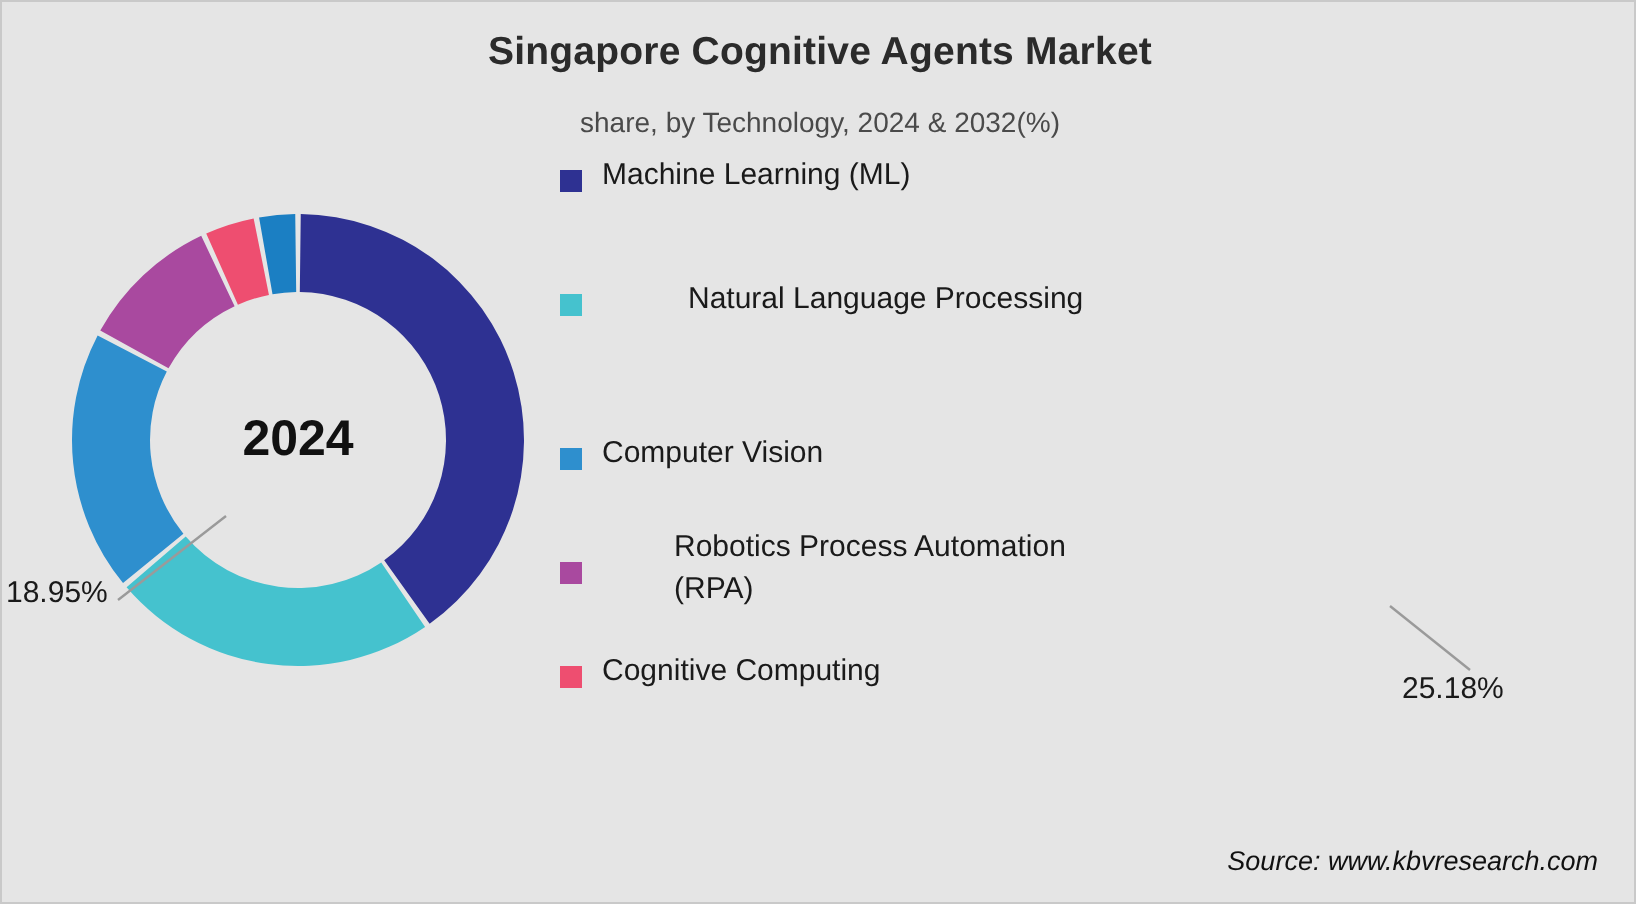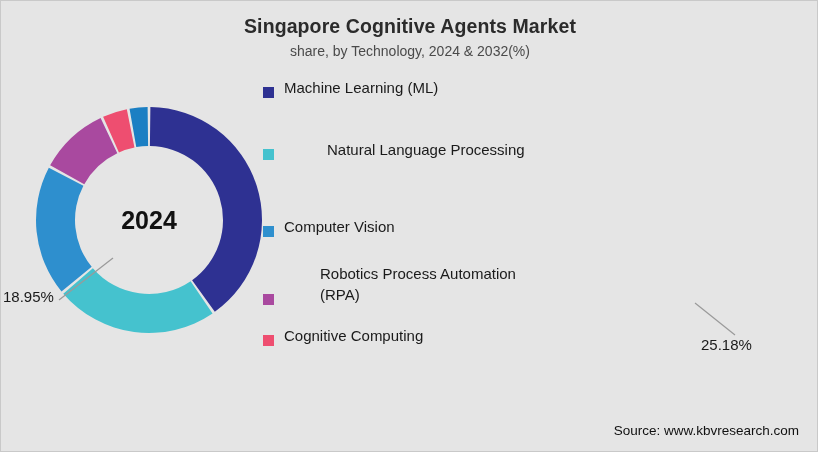--- a/index.html
+++ b/index.html
@@ -16,21 +16,21 @@
 
   
   #title-block{
     position:absolute;top:12px;left:0;width:818px;text-align:center;
   }
   #chart-title{
     font-size:19.5px;font-weight:bold;color:#2b2b2b;letter-spacing:.1px;
     line-height:26px;
   }
   #chart-subtitle{
-    font-size:14px;color:#4a4a4a;line-height:22px;margin-top:1px;
+    font-size:14px;color:#4a4a4a;line-height:22px;margin-top:11px;
   }
 
   
   .donut-wrap{position:absolute;}
   #donut-2024{left:33px;top:104px;width:230px;height:230px;}
   #donut-2032{left:556px;top:106px;width:222px;height:222px;}
   .donut-svg{display:block;width:100%;height:100%;overflow:visible;}
   .donut-center-label{
     position:absolute;left:0;right:0;top:50%;transform:translateY(-50%);
     text-align:center;font-size:25px;font-weight:bold;color:#111111;
@@ -46,34 +46,35 @@
   #callout-2032{left:700px;top:335px;}
   .leader-svg{position:absolute;overflow:visible;}
   #leader-2024{left:0px;top:255px;width:120px;height:48px;}
   #leader-2032{left:690px;top:300px;width:120px;height:46px;}
 
   
   #legend{
     position:absolute;left:262px;top:76px;width:290px;
   }
   .legend-item{
-    display:flex;align-items:flex-end;
+    display:flex;align-items:center;
     margin-bottom:0px;
+    margin-left:17px;
   }
   .legend-swatch{
     width:11px;height:11px;flex:0 0 11px;margin-top:5px;margin-right:10px;
   }
   .legend-label{
     font-size:15px;color:#1a1a1a;line-height:21px;
   }
 
   
   #source-note{
     position:absolute;right:18px;bottom:13px;
-    font-size:13.5px;color:#111111;
+    font-size:13.5px;font-style:italic;color:#111111;
   }
 </style>
 </head>
 <body>
 
 <div id="chart-frame">
 
   <div id="title-block">
     <div id="chart-title">Singapore Cognitive Agents Market</div>
     <div id="chart-subtitle">share, by Technology, 2024 &amp; 2032(%)</div>

